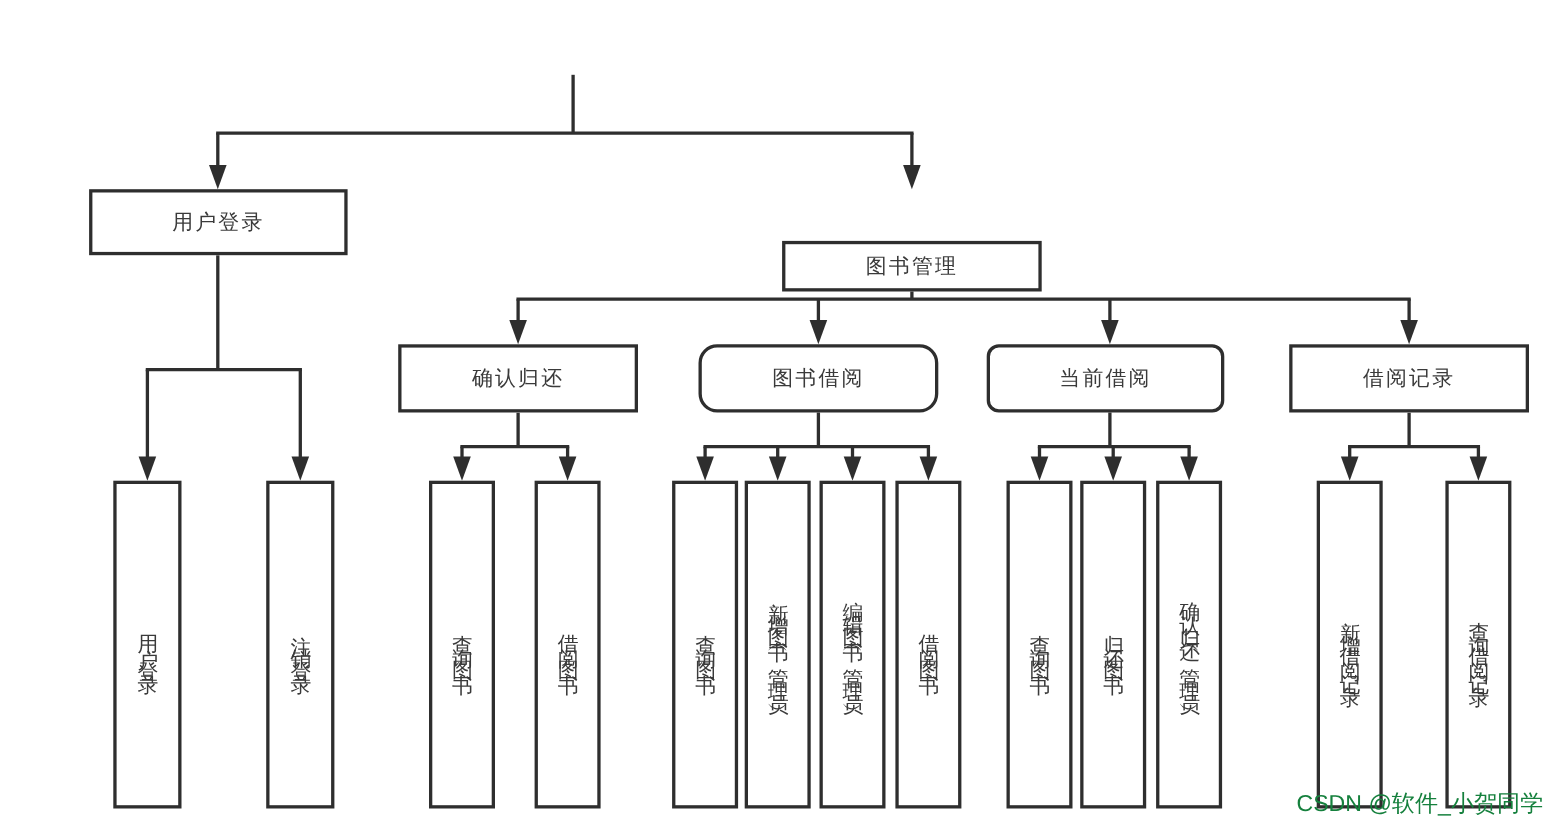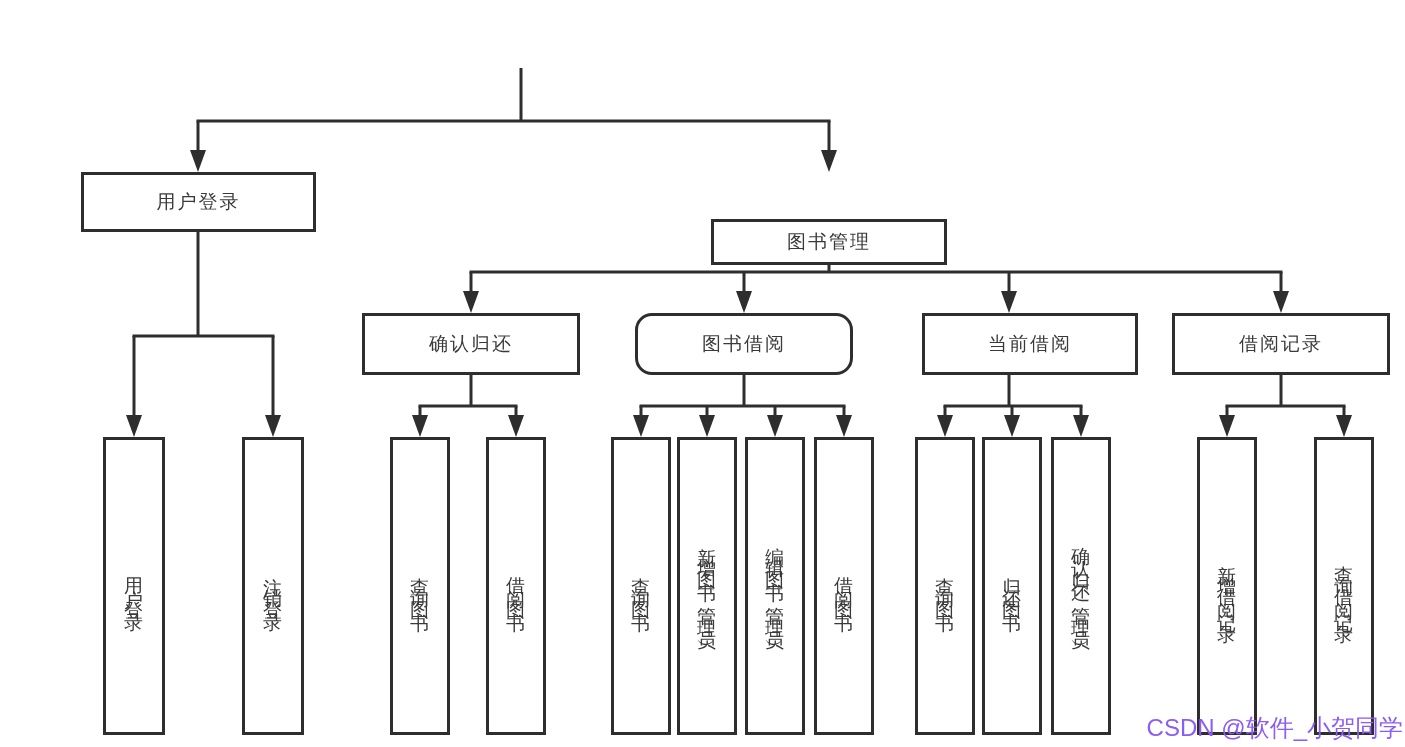--- a/index.html
+++ b/index.html
@@ -41,22 +41,22 @@
     letter-spacing: 12px;
     line-height: 1;
   }
   .node.leaf .lbl {
     display: block;
   }
   .watermark {
     position: absolute;
     right: 2px;
     bottom: 3px;
-    font-size: 24px;
-    color: #8b5cf6;
+    font-size: 21px;
+    color: #15803d;
     letter-spacing: 0;
     white-space: nowrap;
     z-index: 5;
   }
 </style>
 </head>
 <body>
 
 <div class="canvas">
 
@@ -142,21 +142,21 @@
   <div class="node" style="left:711px; top:172px; width:236px; height:46px;margin-top:47px;">
     <span class="lbl">图书管理</span>
   </div>
 
   <div class="node" style="left:362px; top:313px; width:218px; height:62px;">
     <span class="lbl">确认归还</span>
   </div>
   <div class="node" style="left:635px; top:313px; width:218px; height:62px;border-radius:17px;">
     <span class="lbl">图书借阅</span>
   </div>
-  <div class="node" style="left:922px; top:313px; width:216px; height:62px;">
+  <div class="node" style="left:897px; top:313px; width:216px; height:62px;border-radius:11px;">
     <span class="lbl">当前借阅</span>
   </div>
   <div class="node" style="left:1172px; top:313px; width:218px; height:62px;">
     <span class="lbl">借阅记录</span>
   </div>
 
   <div class="node leaf" style="left:103px; top:437px; width:62px; height:298px;">
     <span class="lbl">用户登录</span>
   </div>
   <div class="node leaf" style="left:242px; top:437px; width:62px; height:298px;">

